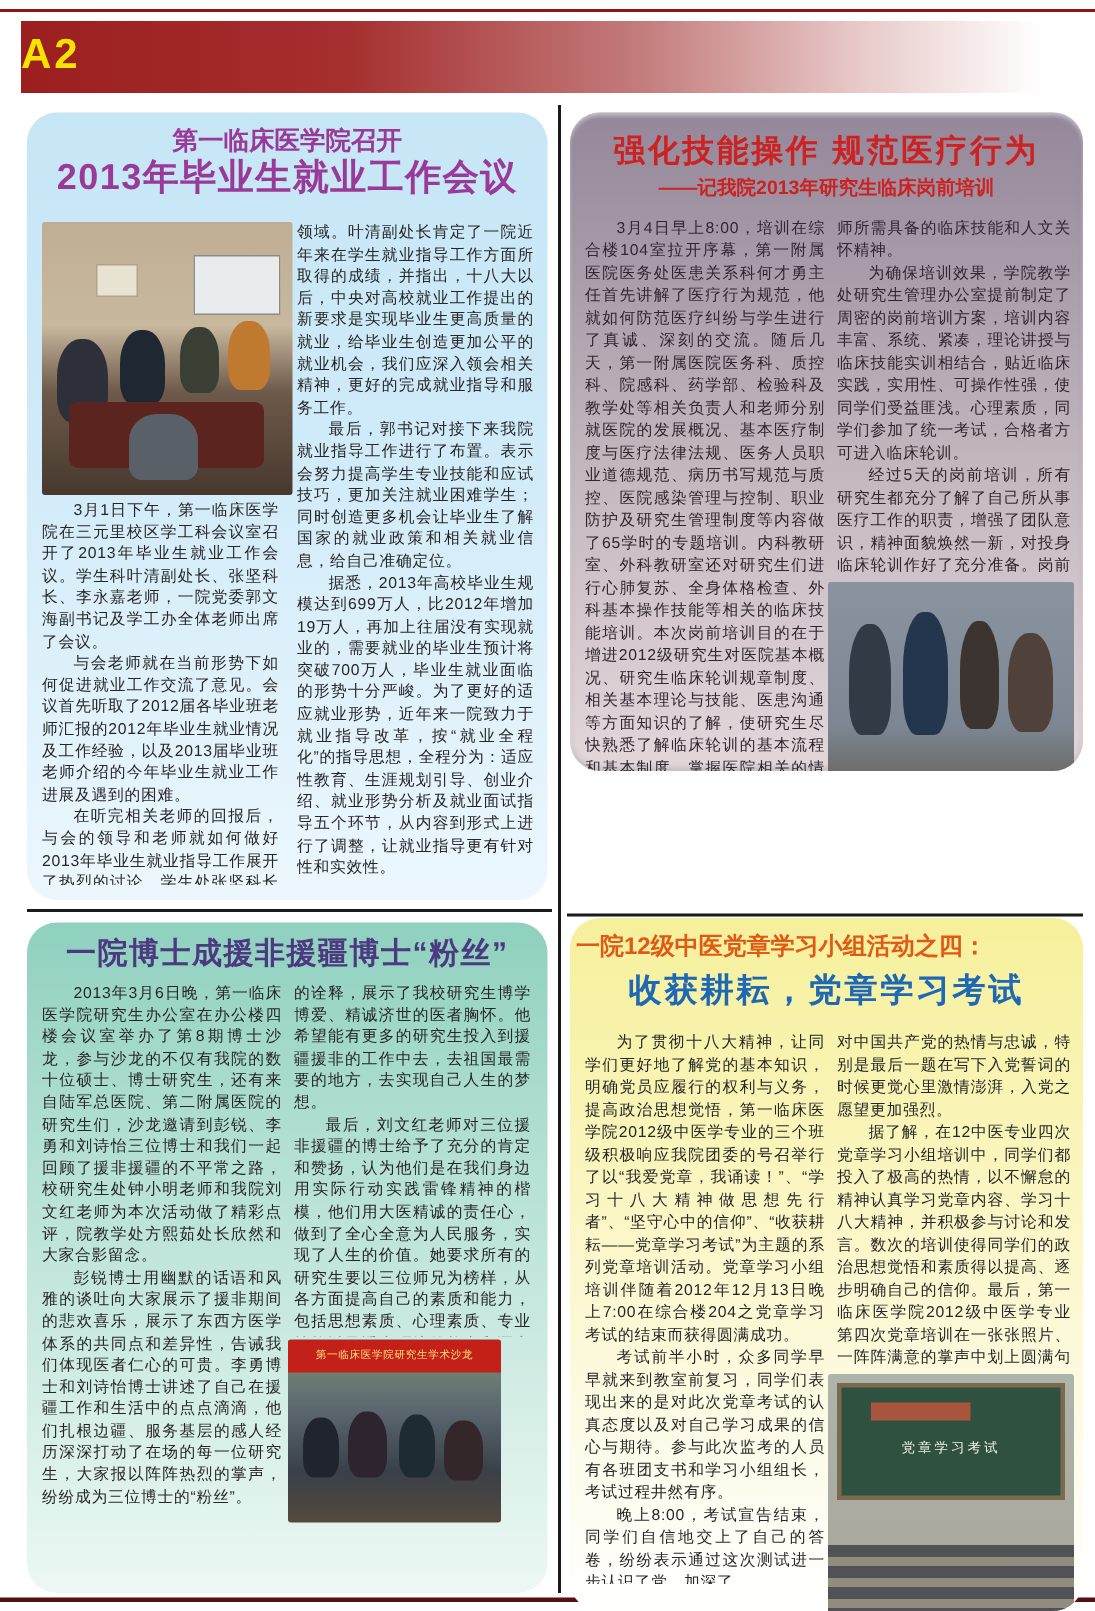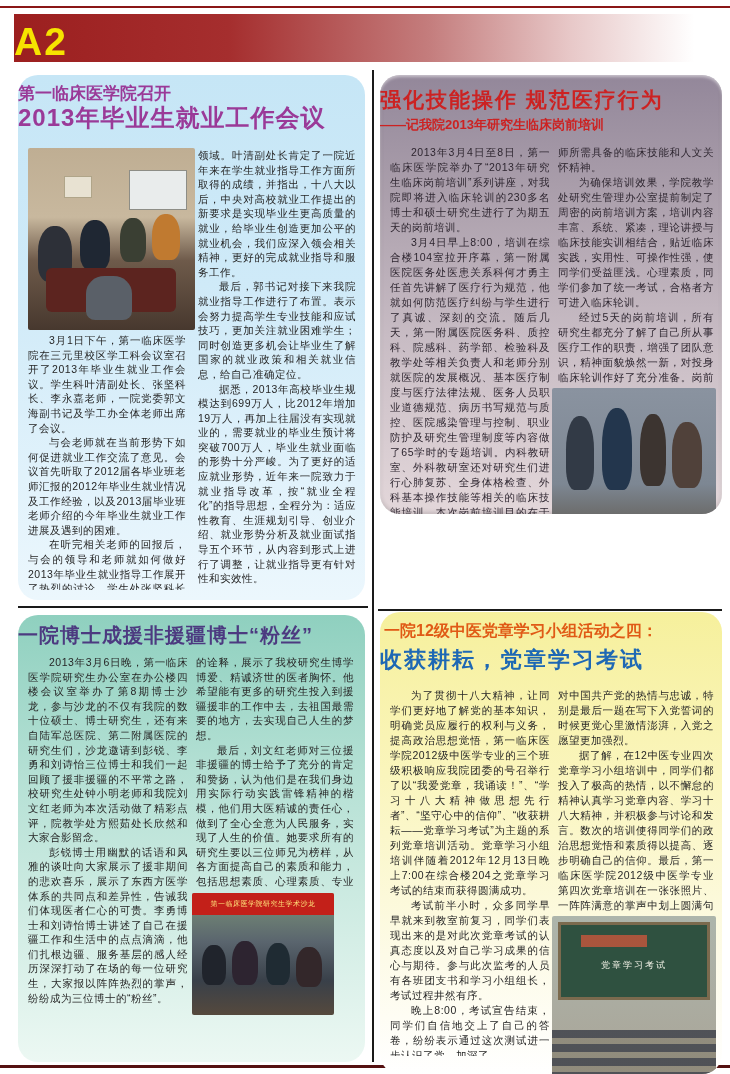--- a/index.html
+++ b/index.html
@@ -3,40 +3,40 @@
 <meta charset="utf-8">
 <style>
   html,body{margin:0;padding:0;background:#ffffff;}
   .page{position:relative;width:730px;height:1074px;background:#ffffff;overflow:hidden;
         font-family:"Liberation Sans", sans-serif;}
 
   
   .top-rule{position:absolute;left:0;top:6px;width:730px;height:2px;background:#8a1616;}
   .header-bar{position:absolute;left:14px;top:14px;width:716px;height:48px;
       background:linear-gradient(90deg,#9c1f1f 0%,#a52e2e 30%,#c47d7d 58%,#e8c9c9 78%,#ffffff 95%);}
-  .page-label{position:absolute;left:14px;top:20px;color:#f6e400;font-size:39px;font-weight:bold;letter-spacing:2px;}
+  .page-label{position:absolute;left:14px;top:20px;color:#f6e400;font-size:28px;font-weight:bold;letter-spacing:2px;}
   .v-divider{position:absolute;left:372px;top:70px;width:2px;height:992px;background:#1a1a1a;}
   .h-divider-left{position:absolute;left:18px;top:606px;width:350px;height:2px;background:#1a1a1a;}
   .h-divider-right{position:absolute;left:378px;top:609px;width:344px;height:2px;background:#1a1a1a;}
   .bottom-rule{position:absolute;left:0;top:1065px;width:730px;height:3px;background:#551111;}
 
   
   .card{position:absolute;border-radius:20px;overflow:hidden;}
   .card1{left:18px;top:75px;width:347px;height:525px;
       background:linear-gradient(180deg,#c6e6f6 0%,#cfeaf8 40%,#ecf7fd 100%);}
   .card2{left:380px;top:75px;width:342px;height:439px;
       background:linear-gradient(180deg,#93879a 0%,#a99daa 25%,#c8bcc4 60%,#e3d7da 100%);
       box-shadow:inset 0 2px 3px rgba(255,255,255,.5), inset 0 -2px 4px rgba(0,0,0,.15);}
   .card3{left:18px;top:615px;width:347px;height:447px;
       background:linear-gradient(180deg,#8fd0bf 0%,#b4e0d4 35%,#ecf8f3 100%);}
   .card4{left:380px;top:612px;width:342px;height:462px;
       background:linear-gradient(180deg,#f6f09c 0%,#faf5bc 35%,#fdfbe8 75%,#ffffff 100%);}
 
   
-  .hl{position:absolute;left:0;width:100%;text-align:left;font-weight:bold;margin:0;}
+  .hl{position:absolute;left:0;width:100%;text-align:center;font-weight:bold;margin:0;}
   .a1-kicker{top:7px;font-size:17px;color:#9a3a98;}
   .a1-title{top:27px;font-size:24px;color:#9a3a98;letter-spacing:1px;}
   .a2-title{top:11px;font-size:21px;color:#cc2222;letter-spacing:2px;}
   .a2-subtitle{top:41px;font-size:13px;color:#cc2222;}
   .a3-title{top:7px;font-size:20px;color:#4c3a80;letter-spacing:1px;}
   .a4-kicker{top:9px;font-size:16px;color:#e05a16;text-align:left;padding-left:4px;box-sizing:border-box;}
   .a4-title{top:33px;font-size:22px;color:#1e68b4;letter-spacing:2px;}
 
   
   .body-col{position:absolute;overflow:hidden;color:#262626;font-size:10.5px;
@@ -135,21 +135,20 @@
         <p>最后，郭书记对接下来我院就业指导工作进行了布置。表示会努力提高学生专业技能和应试技巧，更加关注就业困难学生；同时创造更多机会让毕业生了解国家的就业政策和相关就业信息，给自己准确定位。</p>
         <p>据悉，2013年高校毕业生规模达到699万人，比2012年增加19万人，再加上往届没有实现就业的，需要就业的毕业生预计将突破700万人，毕业生就业面临的形势十分严峻。为了更好的适应就业形势，近年来一院致力于就业指导改革，按“就业全程化”的指导思想，全程分为：适应性教育、生涯规划引导、创业介绍、就业形势分析及就业面试指导五个环节，从内容到形式上进行了调整，让就业指导更有针对性和实效性。</p>
       </div>
   </div>
 
   <div class="card card2">
     <div class="hl a2-title">强化技能操作 规范医疗行为</div>
     <div class="hl a2-subtitle">——记我院2013年研究生临床岗前培训</div>
 
     <div class="body-col a2-col1">
-        <p>2013年3月4日至8日，第一临床医学院举办了“2013年研究生临床岗前培训”系列讲座，对我院即将进入临床轮训的230多名博士和硕士研究生进行了为期五天的岗前培训。</p>
         <p>3月4日早上8:00，培训在综合楼104室拉开序幕，第一附属医院医务处医患关系科何才勇主任首先讲解了医疗行为规范，他就如何防范医疗纠纷与学生进行了真诚、深刻的交流。随后几天，第一附属医院医务科、质控科、院感科、药学部、检验科及教学处等相关负责人和老师分别就医院的发展概况、基本医疗制度与医疗法律法规、医务人员职业道德规范、病历书写规范与质控、医院感染管理与控制、职业防护及研究生管理制度等内容做了65学时的专题培训。内科教研室、外科教研室还对研究生们进行心肺复苏、全身体格检查、外科基本操作技能等相关的临床技能培训。本次岗前培训目的在于增进2012级研究生对医院基本概况、研究生临床轮训规章制度、相关基本理论与技能、医患沟通等方面知识的了解，使研究生尽快熟悉了解临床轮训的基本流程和基本制度，掌握医院相关的情况，尽快完成角色转变，尽快适应新的学习环境，以便更快、更好地进入临床轮训，早日掌握临床医</p>
       </div>
     <div class="body-col cont a2-col2">
         <p>师所需具备的临床技能和人文关怀精神。</p>
         <p>为确保培训效果，学院教学处研究生管理办公室提前制定了周密的岗前培训方案，培训内容丰富、系统、紧凑，理论讲授与临床技能实训相结合，贴近临床实践，实用性、可操作性强，使同学们受益匪浅。心理素质，同学们参加了统一考试，合格者方可进入临床轮训。</p>
         <p>经过5天的岗前培训，所有研究生都充分了解了自己所从事医疗工作的职责，增强了团队意识，精神面貌焕然一新，对投身临床轮训作好了充分准备。岗前培训取得了圆满成功。</p>
       </div>
 
     <div class="photo photo2">
       <div class="person p2a"></div>

